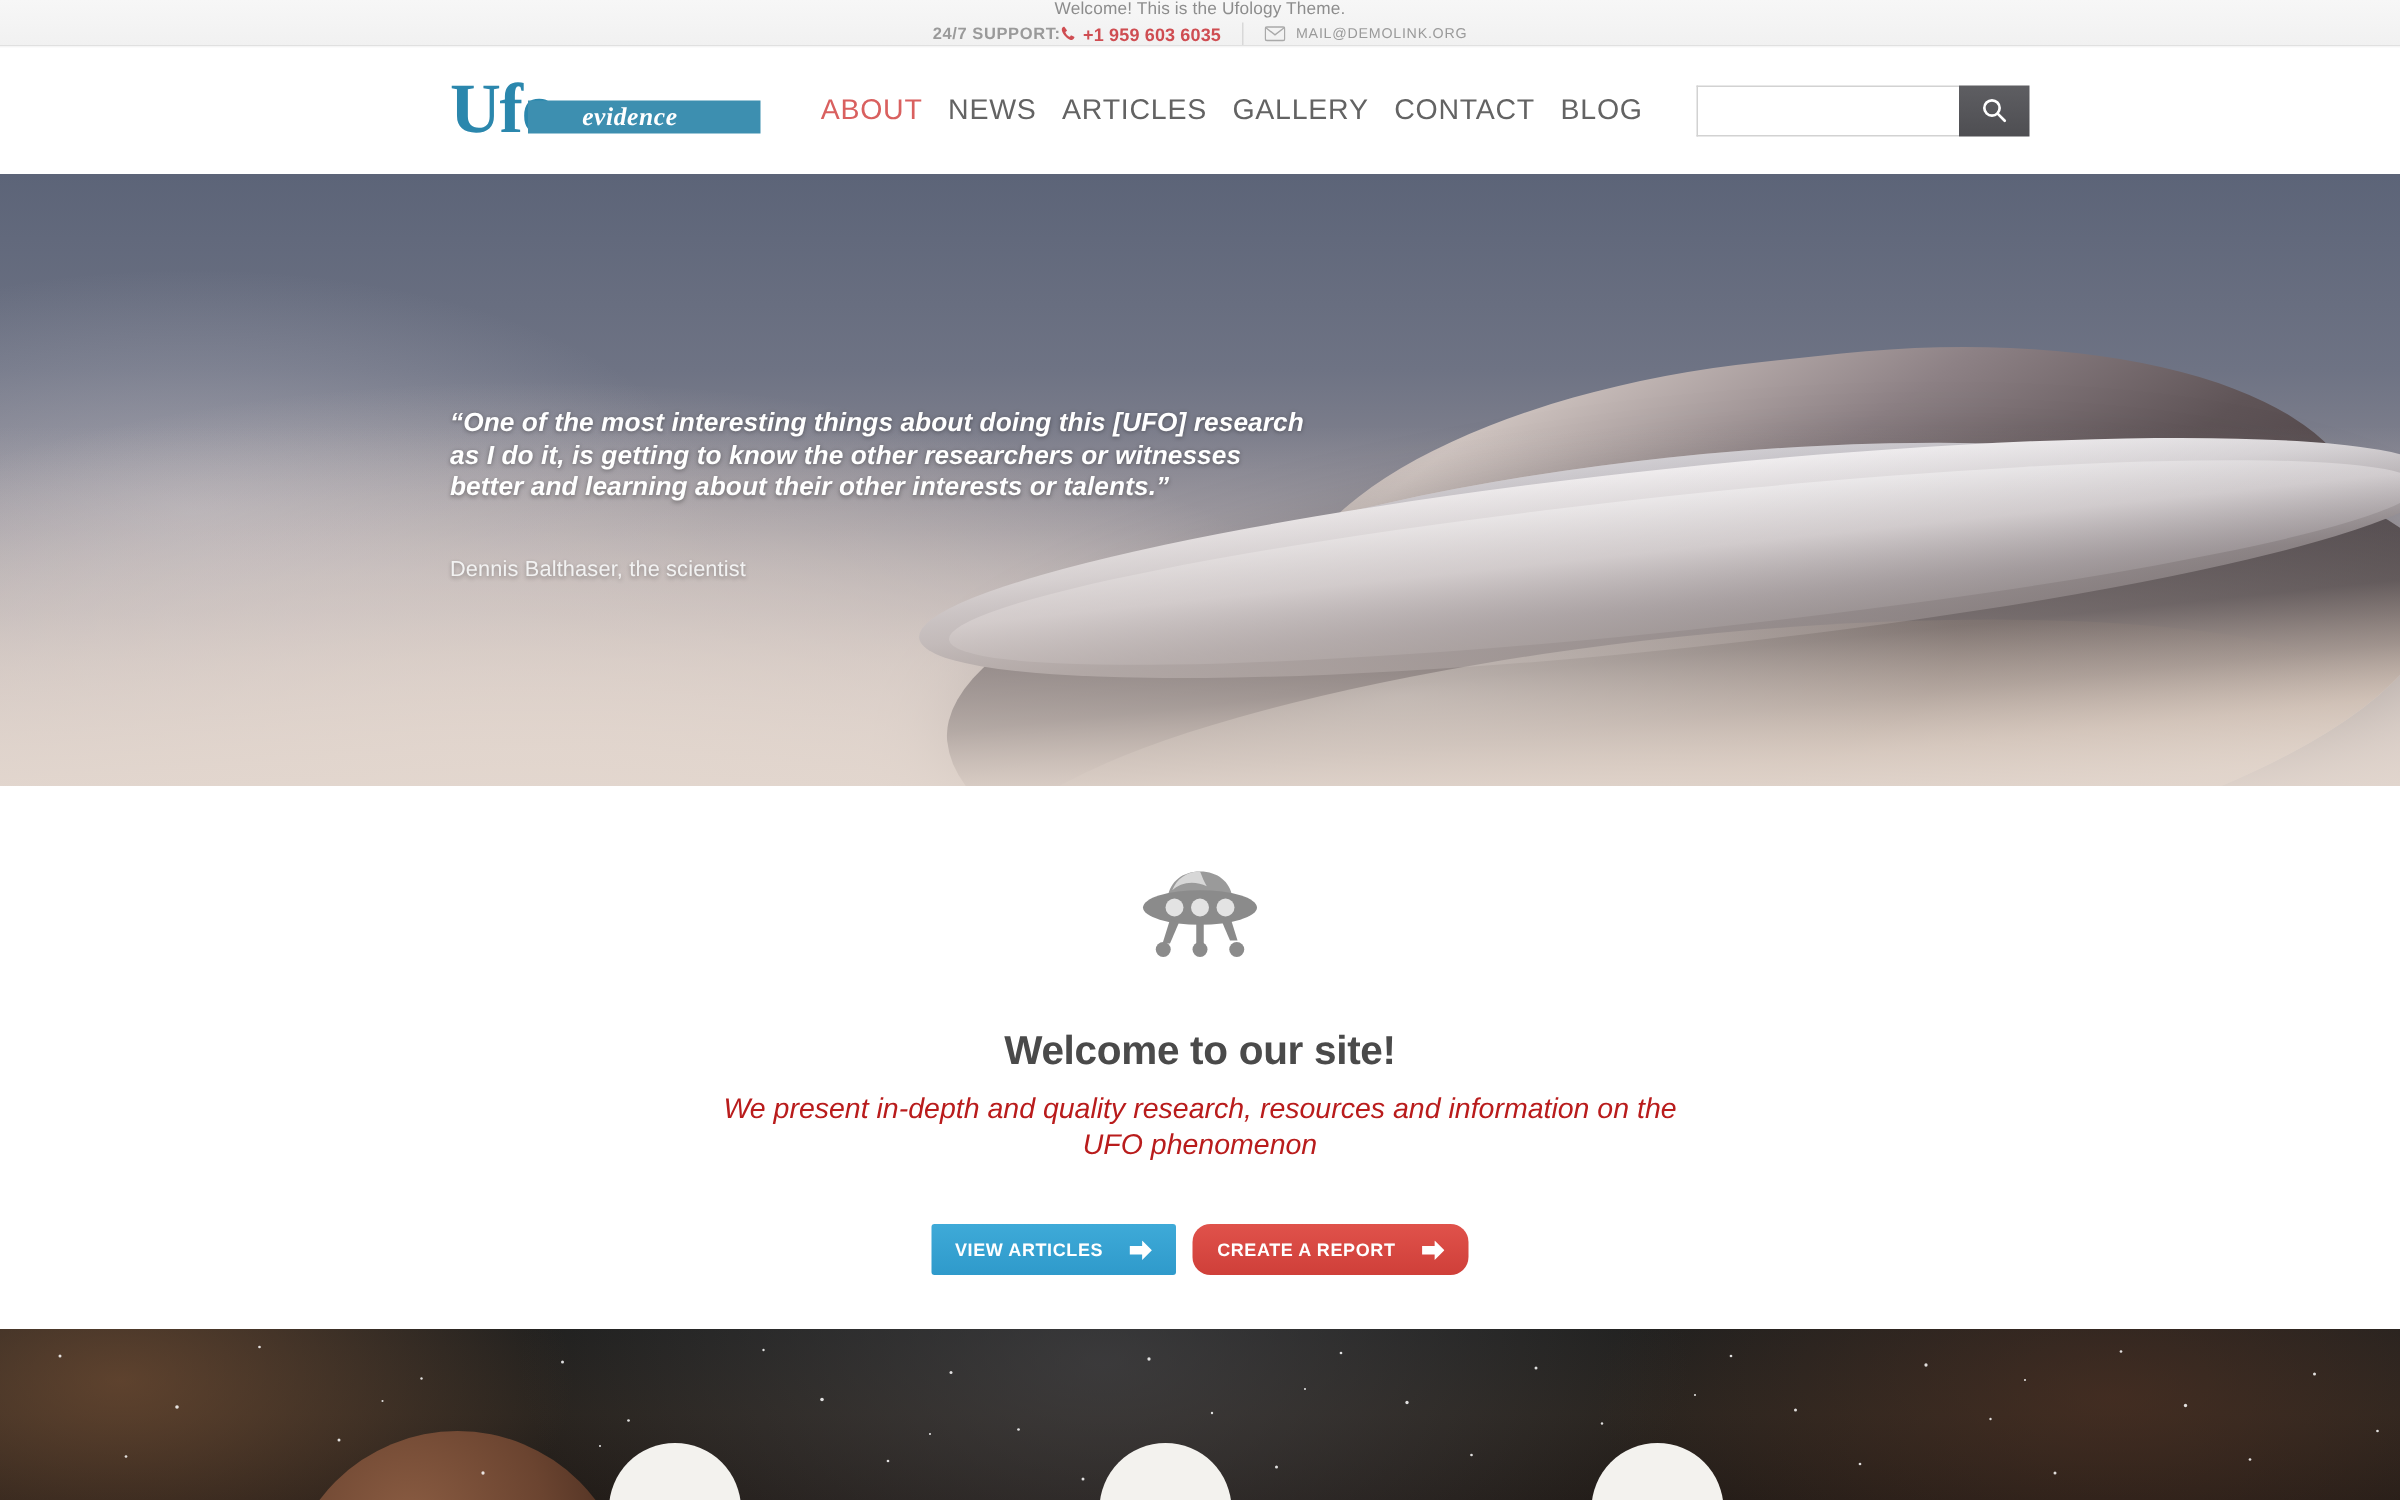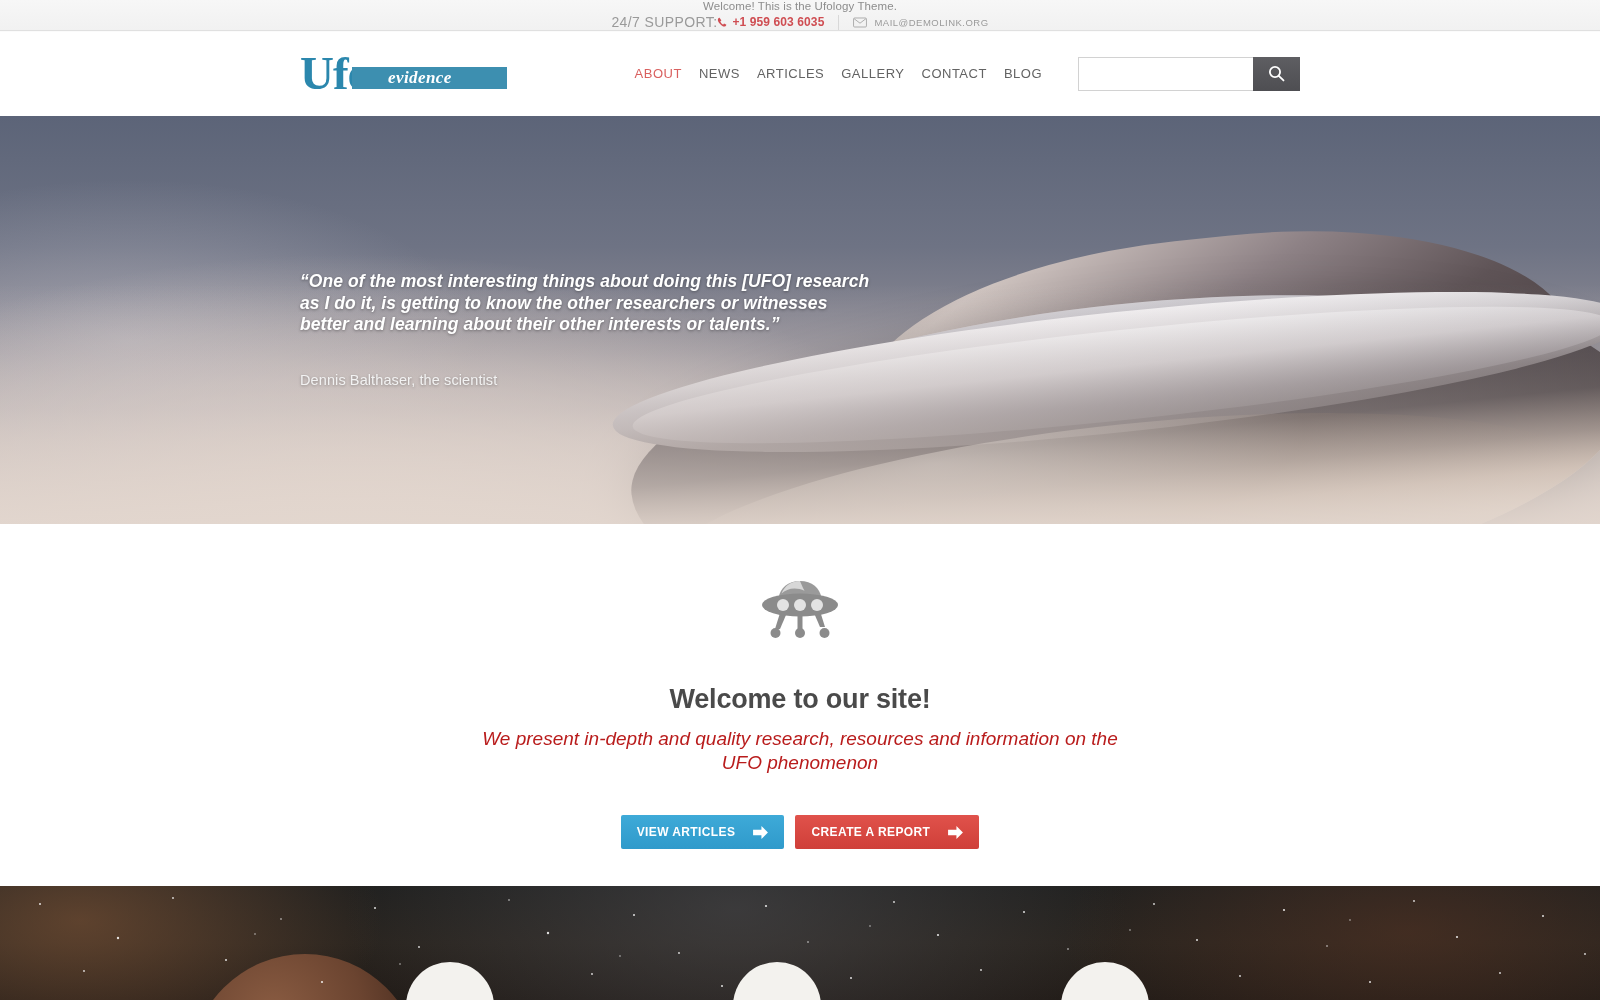--- a/index.html
+++ b/index.html
@@ -22,22 +22,22 @@
     content: ""; position: absolute; left: 0; right: 0; bottom: -2px;
     height: 1px; background: #fbfbfb;
   }
   .topbar-inner {
     width: 1000px; margin: 0 auto; height: 100%;
     display: flex; align-items: center; justify-content: space-between; flex-direction: column;
   }
   .welcome-text { font-size: 11.5px; color: #8d8d8d; letter-spacing: .1px; }
   .contact-group { display: flex; align-items: center; gap: 0; }
   .support-label {
-    font-size: 14px; color: #9a9a9a; letter-spacing: .4px;
-    text-transform: uppercase; margin-right: 0;
+    font-size: 11px; color: #9a9a9a; letter-spacing: .4px;
+    text-transform: uppercase; margin-right: 0; font-weight: bold;
   }
   .phone-link {
     display: inline-flex; align-items: center; gap: 4px;
     font-size: 12px; font-weight: bold; color: #cf4d52; text-decoration: none;
     letter-spacing: .1px;
   }
   .vsep { width: 1px; height: 15px; background: #d8d8d8; margin: 0 14px; }
   .mail-link {
     display: inline-flex; align-items: center; gap: 7px;
     font-size: 9.5px; color: #9a9a9a; text-decoration: none;
@@ -62,21 +62,21 @@
     margin-top: 8px; display: flex; align-items: center; padding-left: 36px;
   }
   .logo-evidence {
     font-family: "Liberation Serif", serif;
     font-style: italic; font-weight: bold; color: #ffffff;
     font-size: 17px; letter-spacing: .4px;
   }
 
   .nav { display: flex; align-items: center; gap: 17px; margin-left: 40px; }
   .nav a {
-    font-size: 13px; color: #636363; text-decoration: none;
+    font-size: 19px; color: #636363; text-decoration: none;
     text-transform: uppercase; letter-spacing: .5px;
   }
   .nav a.active { color: #d9605f; }
 
   .search-form {
     display: flex; align-items: stretch; height: 34px; margin-left: 36px;
   }
   .search-input {
     width: 175px; height: 34px; border: 1px solid #d2d2d2; border-right: none;
     background: #fff; font-size: 12px; color: #555; padding: 0 9px;
@@ -167,21 +167,21 @@
   }
   .cta-row { margin-top: 40px; display: flex; justify-content: center; gap: 11px; }
   .btn {
     display: inline-flex; align-items: center; gap: 18px;
     height: 34px; padding: 0 16px; border: none; cursor: pointer;
     color: #fff; font-size: 12px; font-weight: bold; text-transform: uppercase;
     letter-spacing: .4px; border-radius: 2px;
     font-family: "Liberation Sans", sans-serif;
   }
   .btn-blue { background: linear-gradient(to bottom, #3eaad8 0%, #2f9acb 100%); }
-  .btn-red  { background: linear-gradient(to bottom, #e0524b 0%, #cf3f39 100%); }
+  .btn-red  { background: linear-gradient(to bottom, #e0524b 0%, #cf3f39 100%); border-radius: 12px; }
 
   
   .space {
     position: relative; height: 114px; overflow: hidden;
     background:
       radial-gradient(ellipse 420px 220px at 5% 30%, rgba(140,92,58,.55) 0%, rgba(60,40,28,0) 72%),
       radial-gradient(ellipse 460px 200px at 88% 40%, rgba(92,54,36,.5) 0%, rgba(40,24,18,0) 75%),
       radial-gradient(ellipse 500px 260px at 46% 20%, rgba(78,78,82,.55) 0%, rgba(30,30,34,0) 78%),
       linear-gradient(to bottom, #20201f 0%, #29241f 50%, #221c18 100%);
   }

